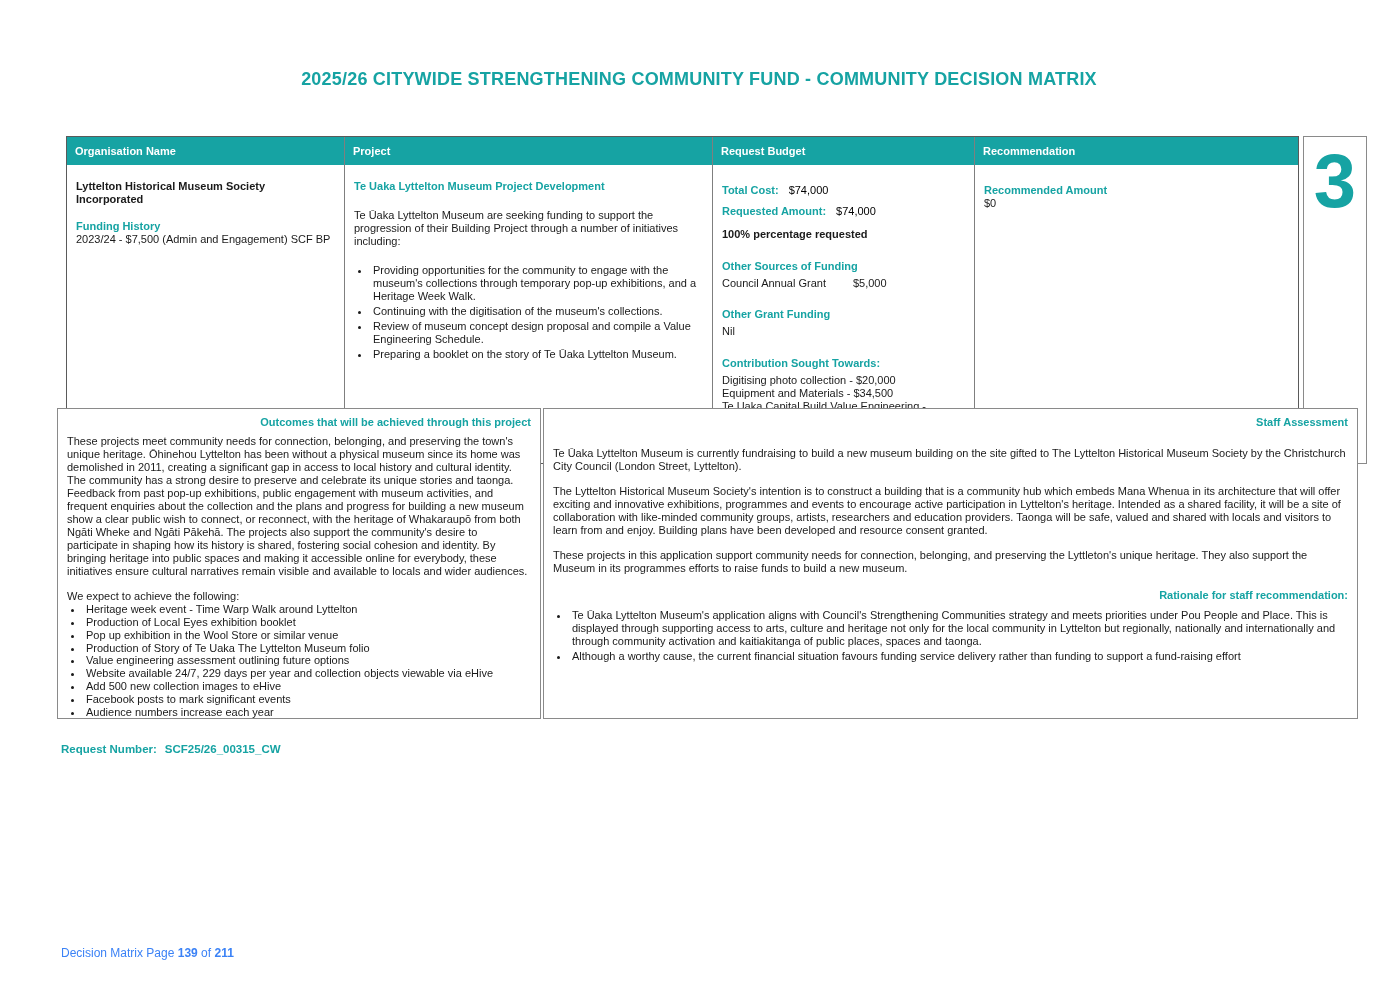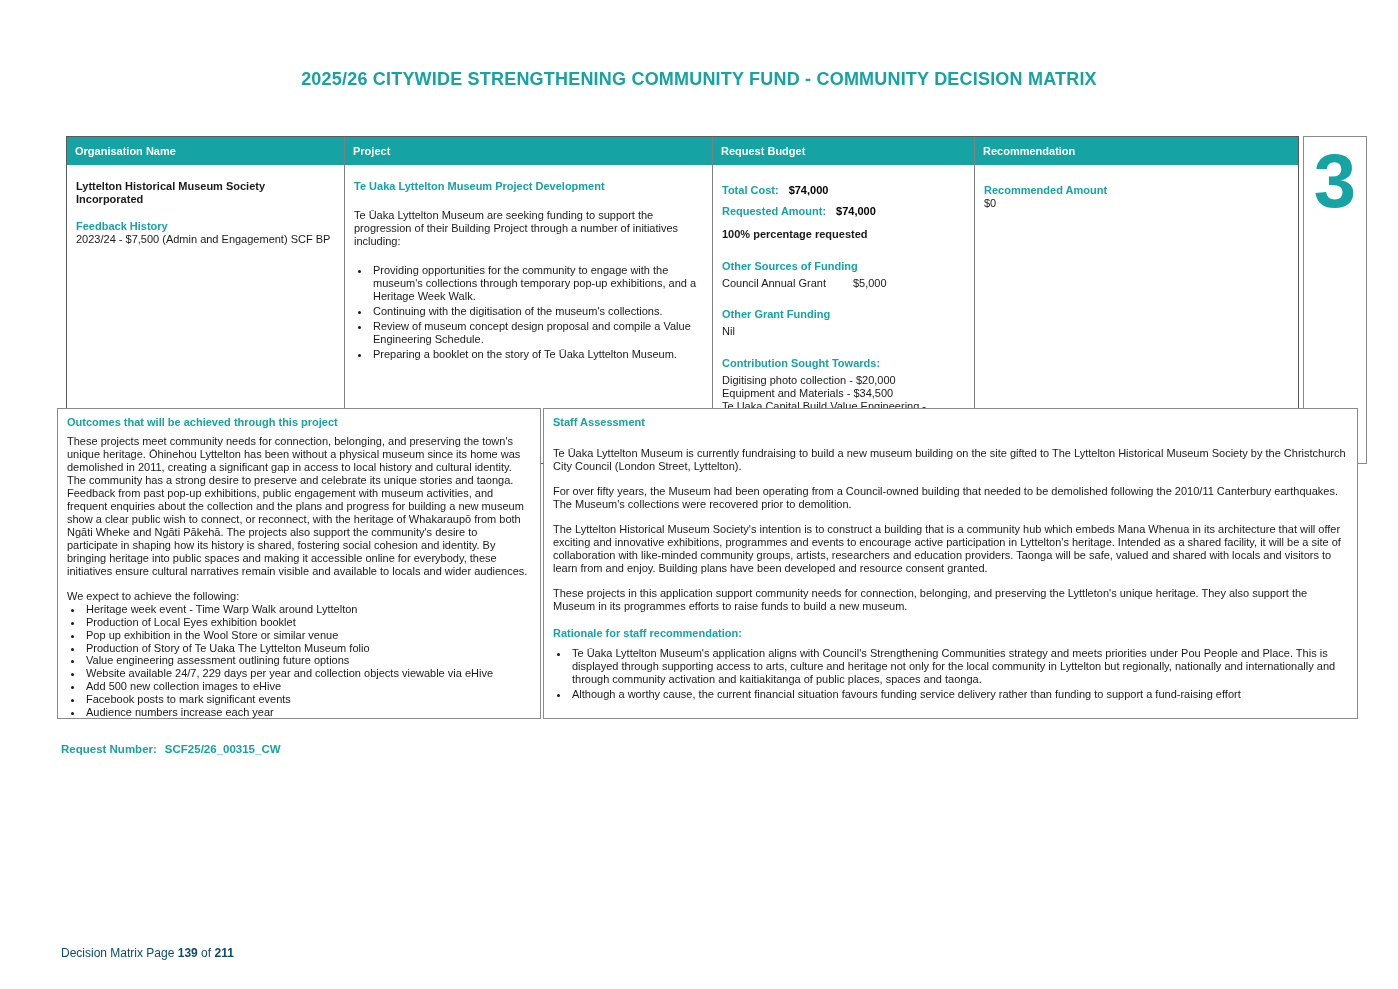--- a/index.html
+++ b/index.html
@@ -53,49 +53,49 @@
 
   .mt14{margin-top:14px;}
   .mt12{margin-top:12px;}
   .mt16{margin-top:16px;}
   .mt4{margin-top:4px;}
 
   ul{margin:0;padding-left:17px;}
   li{margin:0 0 2px 0;padding-left:2px;}
   .tight li{margin:0;}
 
-  .budget-val{margin-left:10px;color:#000;font-weight:bold;text-align:right;}
+  .budget-val{margin-left:10px;color:#000;font-weight:normal;text-align:right;}
   .grant-amt{margin-left:14px;padding-left:13px;}
 
   
   .bottom{position:absolute;left:57px;top:408px;width:1301px;height:311px;display:flex;gap:2px;}
   .panel{border:1px solid #8a8a8a;background:#fff;padding:7px 9px;overflow:hidden;}
   .panel-left{width:484px;}
   .panel-right{flex:1;}
-  .panel h2{margin:0;font-size:11px;color:var(--teal);}
+  .panel h2{margin:0;font-size:11px;color:var(--teal);text-align:right;}
 
   .req-number{position:absolute;left:61px;top:743px;font-weight:bold;color:var(--teal);font-size:11.5px;}
   .req-number .val{margin-left:8px;}
 
-  .footer{position:absolute;left:61px;top:946px;font-size:12px;color:#0c4a6e;}
+  .footer{position:absolute;left:61px;top:946px;font-size:12px;color:#3b82f6;}
   .footer .num{font-weight:bold;}
 </style>
 </head>
 <body>
 
 <div class="page-title">2025/26 CITYWIDE STRENGTHENING COMMUNITY FUND - COMMUNITY DECISION MATRIX</div>
 
 <div class="matrix">
   <div class="matrix-main">
 
     <div class="col col-org">
       <div class="col-hdr">Organisation Name</div>
       <div class="col-body">
         <p class="b">Lyttelton Historical Museum Society Incorporated</p>
-        <p class="teal b mt14">Feedback History</p>
+        <p class="teal b mt14">Funding History</p>
         <p>2023/24 - $7,500 (Admin and Engagement) SCF BP</p>
       </div>
     </div>
 
     <div class="col col-project">
       <div class="col-hdr">Project</div>
       <div class="col-body">
         <p class="teal b">Te Uaka Lyttelton Museum Project Development</p>
         <p class="mt16">Te Ūaka Lyttelton Museum are seeking funding to support the progression of their Building Project through a number of initiatives including:</p>
         <ul class="mt16">
@@ -154,21 +154,20 @@
       <li>Website available 24/7, 229 days per year and collection objects viewable via eHive</li>
       <li>Add 500 new collection images to eHive</li>
       <li>Facebook posts to mark significant events</li>
       <li>Audience numbers increase each year</li>
     </ul>
   </div>
 
   <div class="panel panel-right">
     <h2 class="b">Staff Assessment</h2>
     <p style="margin-top:18px">Te Ūaka Lyttelton Museum is currently fundraising to build a new museum building on the site gifted to The Lyttelton Historical Museum Society by the Christchurch City Council (London Street, Lyttelton).</p>
-    <p class="mt12">For over fifty years, the Museum had been operating from a Council-owned building that needed to be demolished following the 2010/11 Canterbury earthquakes.  The Museum's collections were recovered prior to demolition.</p>
     <p class="mt12">The Lyttelton Historical Museum Society's intention is to construct a building that is a community hub which embeds Mana Whenua in its architecture that will offer exciting and innovative exhibitions, programmes and events to encourage active participation in Lyttelton's heritage.  Intended as a shared facility, it will be a site of collaboration with like-minded community groups, artists, researchers and education providers. Taonga will be safe, valued and shared with locals and visitors to learn from and enjoy. Building plans have been developed and resource consent granted.</p>
     <p class="mt12">These projects in this application support community needs for connection, belonging, and preserving the Lyttleton's unique heritage. They also support the Museum in its programmes efforts to raise funds to build a new museum.</p>
     <h2 class="b" style="margin-top:14px">Rationale for staff recommendation:</h2>
     <ul style="margin-top:7px">
       <li>Te Ūaka Lyttelton Museum's application aligns with Council's Strengthening Communities strategy and meets priorities under Pou People and Place. This is displayed through supporting access to arts, culture and heritage not only for the local community in Lyttelton but regionally, nationally and internationally and through community activation and kaitiakitanga of public places, spaces and taonga.</li>
       <li>Although a worthy cause, the current financial situation favours funding service delivery rather than funding to support a fund-raising effort</li>
     </ul>
   </div>
 
 </div>

